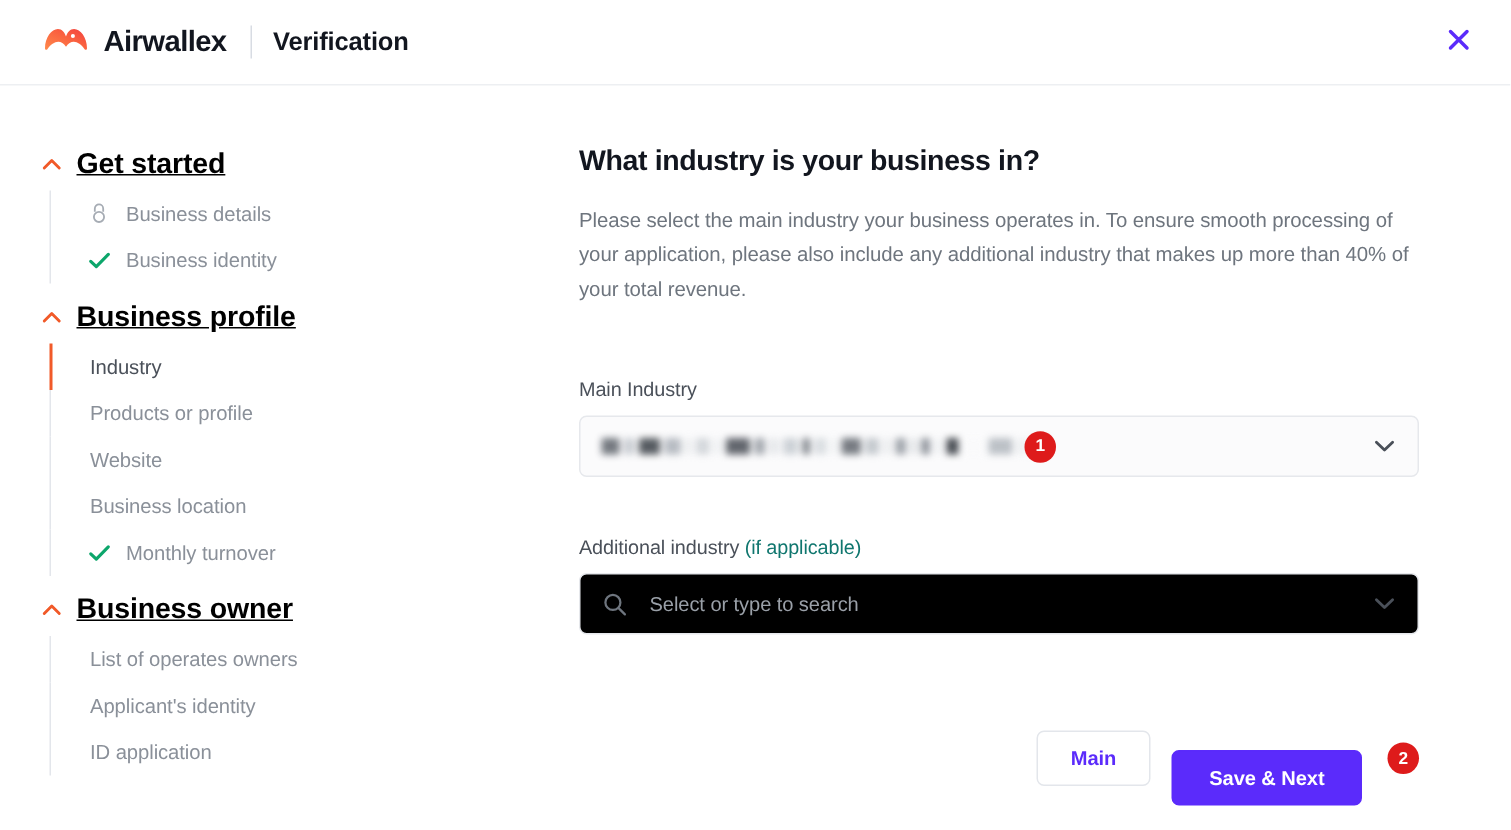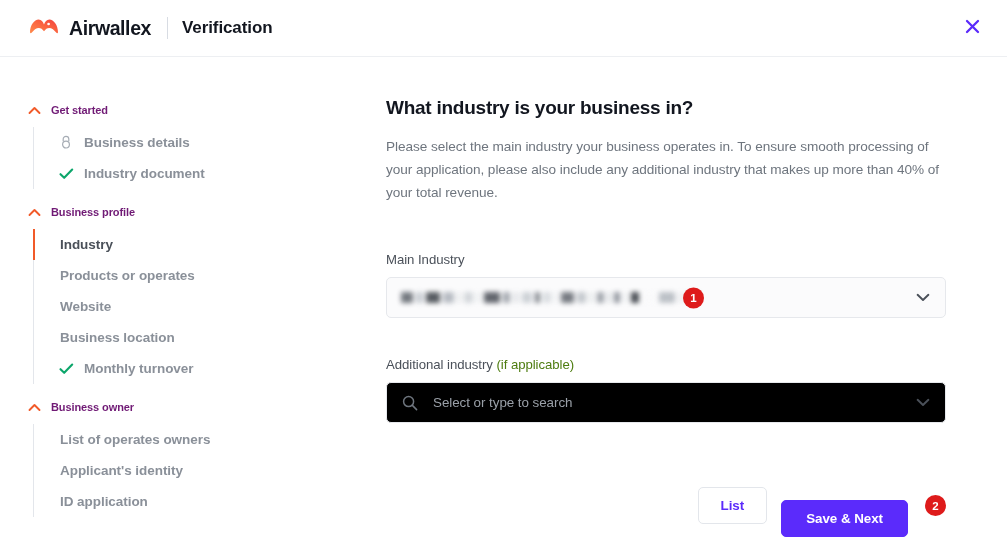--- a/index.html
+++ b/index.html
@@ -76,29 +76,29 @@
   }
   .nav-section { margin-bottom: 2px; }
   .nav-section-header {
     display: flex;
     align-items: center;
     gap: 10px;
     height: 26px;
     cursor: pointer;
   }
   .nav-section-title {
-    font-size: 11px;
-    font-weight: bold;
-    color: #701a75;
+    font-size: 19px;
+    font-weight: bold;
+    color: #000000;
     letter-spacing: -0.1px;
+    text-decoration: underline;
   }
   .nav-children {
     padding-top: 4px;
     padding-bottom: 8px;
-    font-weight: bold;
   }
   .nav-item {
     position: relative;
     display: flex;
     align-items: center;
     height: 31px;
     padding-left: 32px;
     cursor: pointer;
   }
   .nav-item::before {
@@ -155,21 +155,21 @@
 
   .field-group { margin-top: 48px; }
   .field-group.second { margin-top: 39px; }
   .field-label {
     font-size: 13.2px;
     color: #4A5059;
     margin-bottom: 10px;
     letter-spacing: -0.05px;
     margin-top: 17px;
   }
-  .field-label .muted { color: #4d7c0f; }
+  .field-label .muted { color: #0f766e; }
 
   .select-row {
     position: relative;
     display: flex;
     align-items: center;
   }
   .select-box {
     position: relative;
     width: 560px;
     height: 41px;
@@ -334,21 +334,21 @@
           </span>
           <span class="nav-item-label">Business details</span>
         </div>
 
         <div class="nav-item has-icon">
           <span class="nav-item-icon">
             <svg width="15" height="12" viewBox="0 0 15 12">
               <path d="M1.5 6.2 L5.2 9.8 L13.2 1.6" fill="none" stroke="#0CA66B" stroke-width="2.1" stroke-linecap="round" stroke-linejoin="round"></path>
             </svg>
           </span>
-          <span class="nav-item-label">Industry document</span>
+          <span class="nav-item-label">Business identity</span>
         </div>
 
       </div>
     </div>
 
     <div class="nav-section">
       <div class="nav-section-header">
         <span>
           <svg width="13" height="9" viewBox="0 0 13 9">
             <path d="M1.5 7 L6.5 2 L11.5 7" fill="none" stroke="#F15A29" stroke-width="1.9" stroke-linecap="round" stroke-linejoin="round"></path>
@@ -356,21 +356,21 @@
         </span>
         <span class="nav-section-title">Business profile</span>
       </div>
       <div class="nav-children">
 
         <div class="nav-item active">
           <span class="nav-item-label">Industry</span>
         </div>
 
         <div class="nav-item">
-          <span class="nav-item-label">Products or operates</span>
+          <span class="nav-item-label">Products or profile</span>
         </div>
 
         <div class="nav-item">
           <span class="nav-item-label">Website</span>
         </div>
 
         <div class="nav-item">
           <span class="nav-item-label">Business location</span>
         </div>
 
@@ -477,19 +477,19 @@
           <span class="chevron-wrap">
             <svg width="14" height="9" viewBox="0 0 14 9">
               <path d="M1.6 1.8 L7 7 L12.4 1.8" fill="none" stroke="#4A5059" stroke-width="1.9" stroke-linecap="round" stroke-linejoin="round"></path>
             </svg>
           </span>
         </div>
       </div>
     </div>
 
     <div class="actions">
-      <button class="btn btn-secondary">List</button>
+      <button class="btn btn-secondary">Main</button>
       <button class="btn btn-primary">Save &amp; Next</button>
       <span class="badge badge-2">2</span>
     </div>
 
   </main>
 </div>
 
 </body></html>

